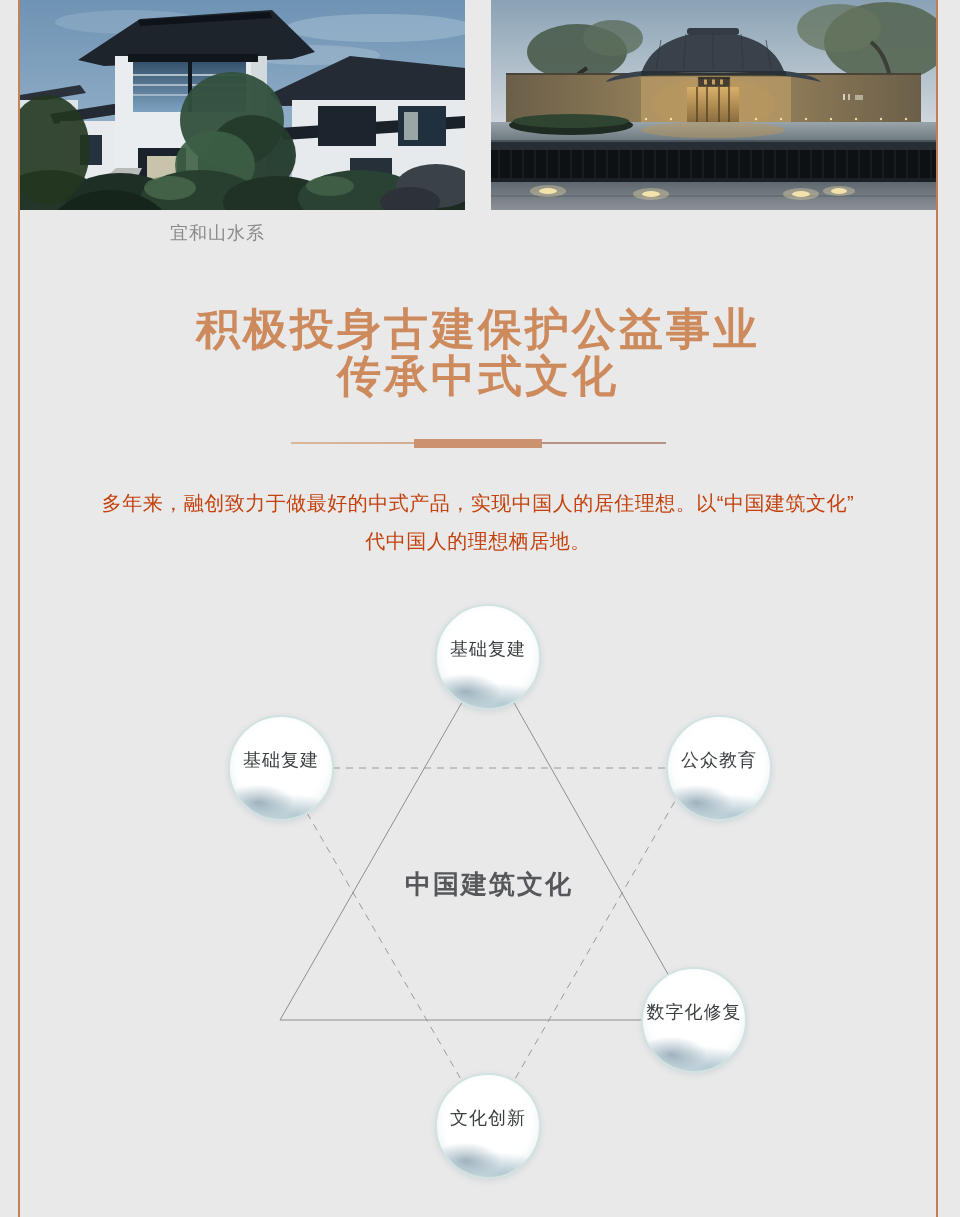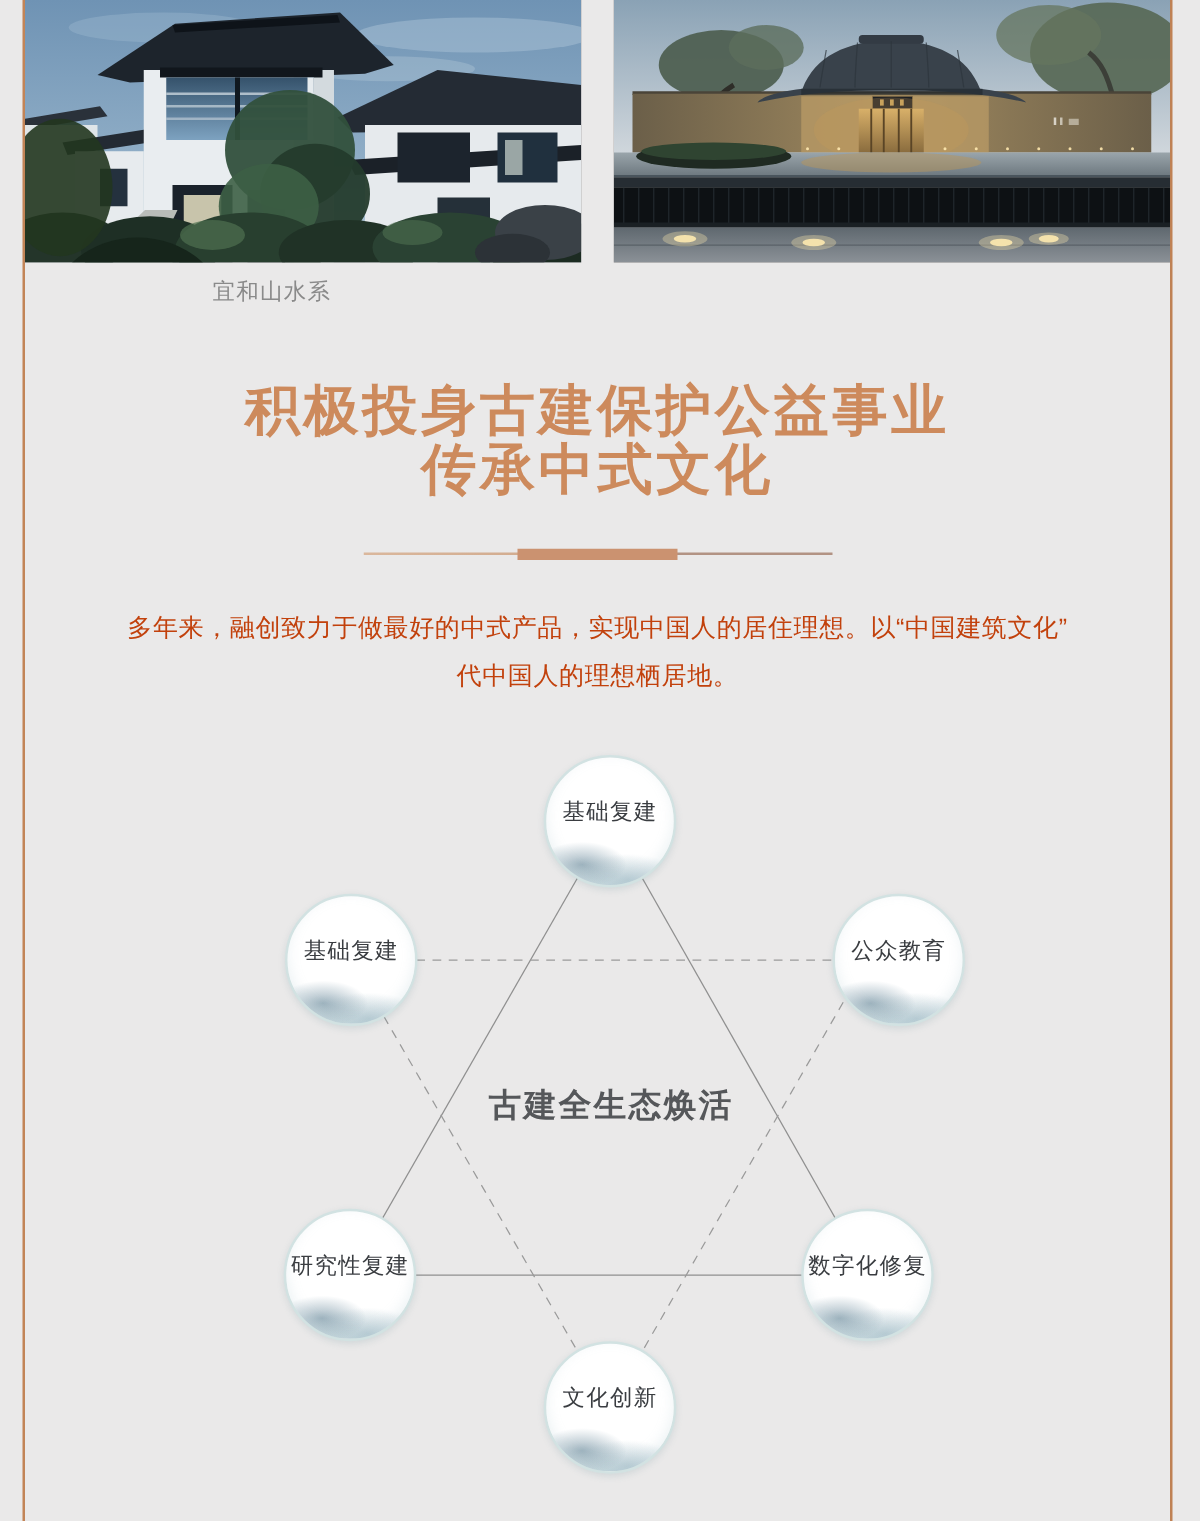--- a/index.html
+++ b/index.html
@@ -297,26 +297,23 @@
 
     <div class="node node-top">
       <span>基础复建</span>
     </div>
     <div class="node node-left">
       <span>基础复建</span>
     </div>
     <div class="node node-right">
       <span>公众教育</span>
     </div>
-    <div class="node node-bleft">
-      <span>研究性复建</span>
-    </div>
     <div class="node node-bottom">
       <span>文化创新</span>
     </div>
     <div class="node node-bright">
       <span>数字化修复</span>
     </div>
 
-    <div class="center-label">古建全生态焕活</div>
+    <div class="center-label">中国建筑文化</div>
   </div>
 
 </div>
 
 </body></html>

